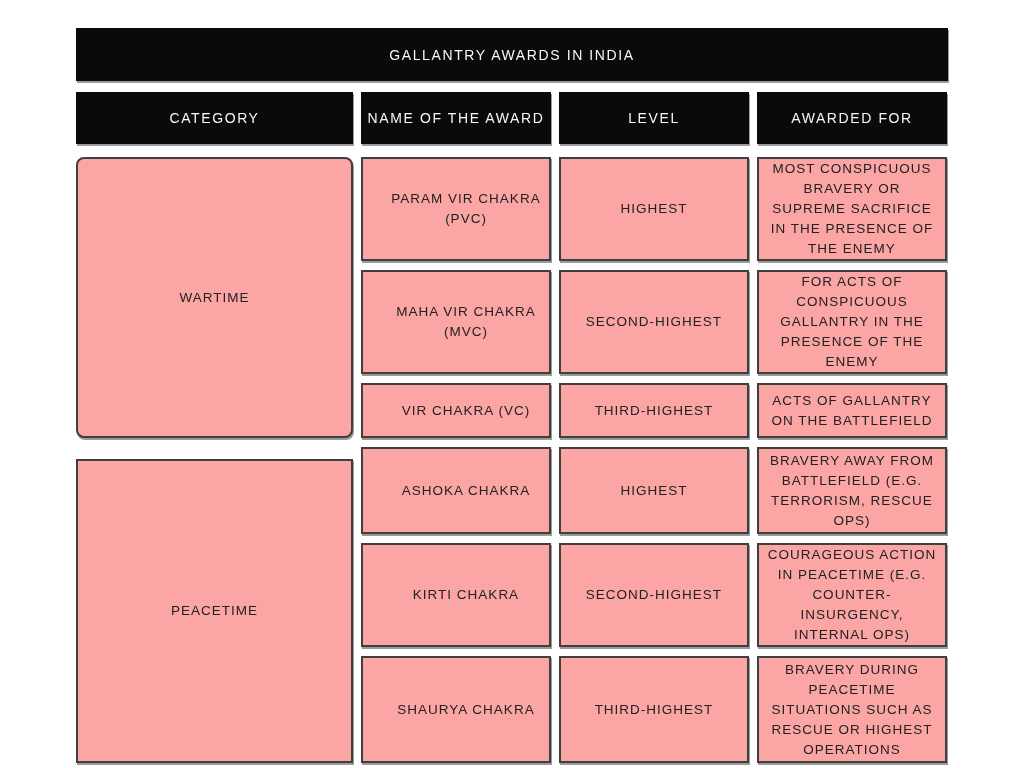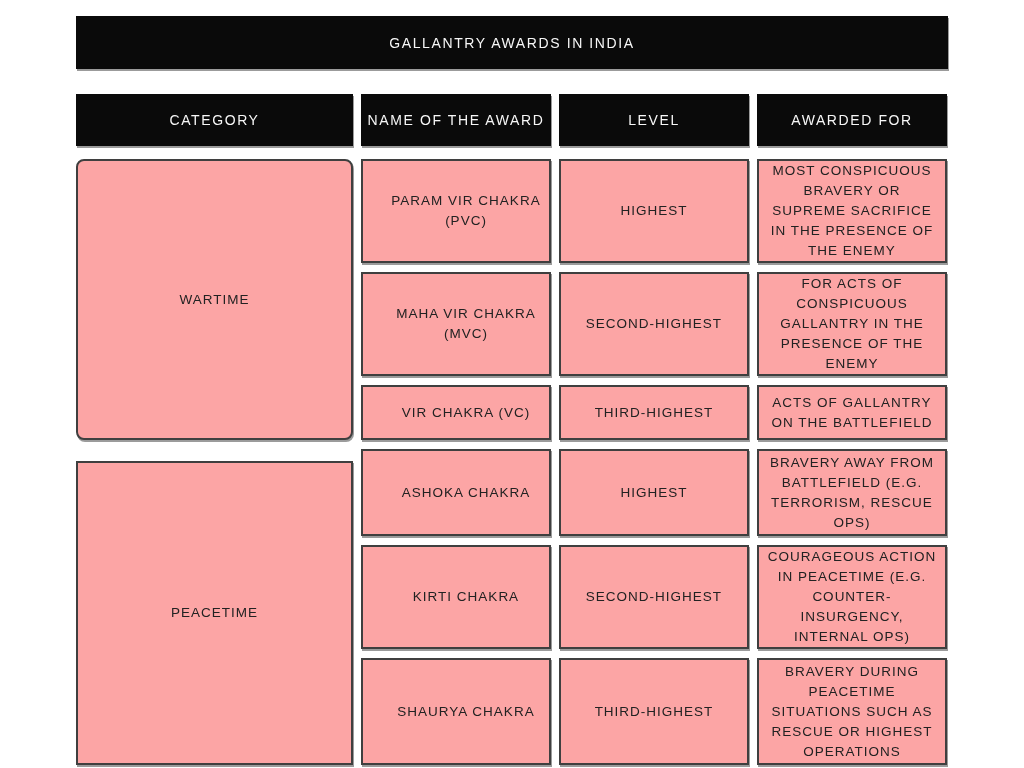--- a/index.html
+++ b/index.html
@@ -4,39 +4,39 @@
 <style>
   * { margin: 0; padding: 0; box-sizing: border-box; }
   html, body {
     width: 1024px; height: 768px;
     background: #ffffff;
     font-family: "Liberation Sans", "DejaVu Sans", sans-serif;
     overflow: hidden;
   }
   .poster {
     position: absolute;
-    left: 76px; top: 16px;
+    left: 76px; top: 28px;
     width: 872px;
   }
   
   .bar {
     background: #0a0a0a;
     color: #f7f7f7;
     display: flex;
     align-items: center;
     justify-content: center;
     text-align: center;
     font-size: 14px;
     letter-spacing: 1.6px;
     box-shadow: 1px 2px 0 #9b9b9b;
   }
   .title-bar { height: 53px; width: 872px; }
   
   .header-grid {
-    margin-top: 25px;
+    margin-top: 11px;
     display: grid;
     grid-template-columns: 277px 190px 190px 190px;
     column-gap: 8px;
   }
   .header-grid .bar { height: 52px; }
   
   .body-grid {
     margin-top: 13px;
     display: grid;
     grid-template-columns: 277px 190px 190px 190px;

